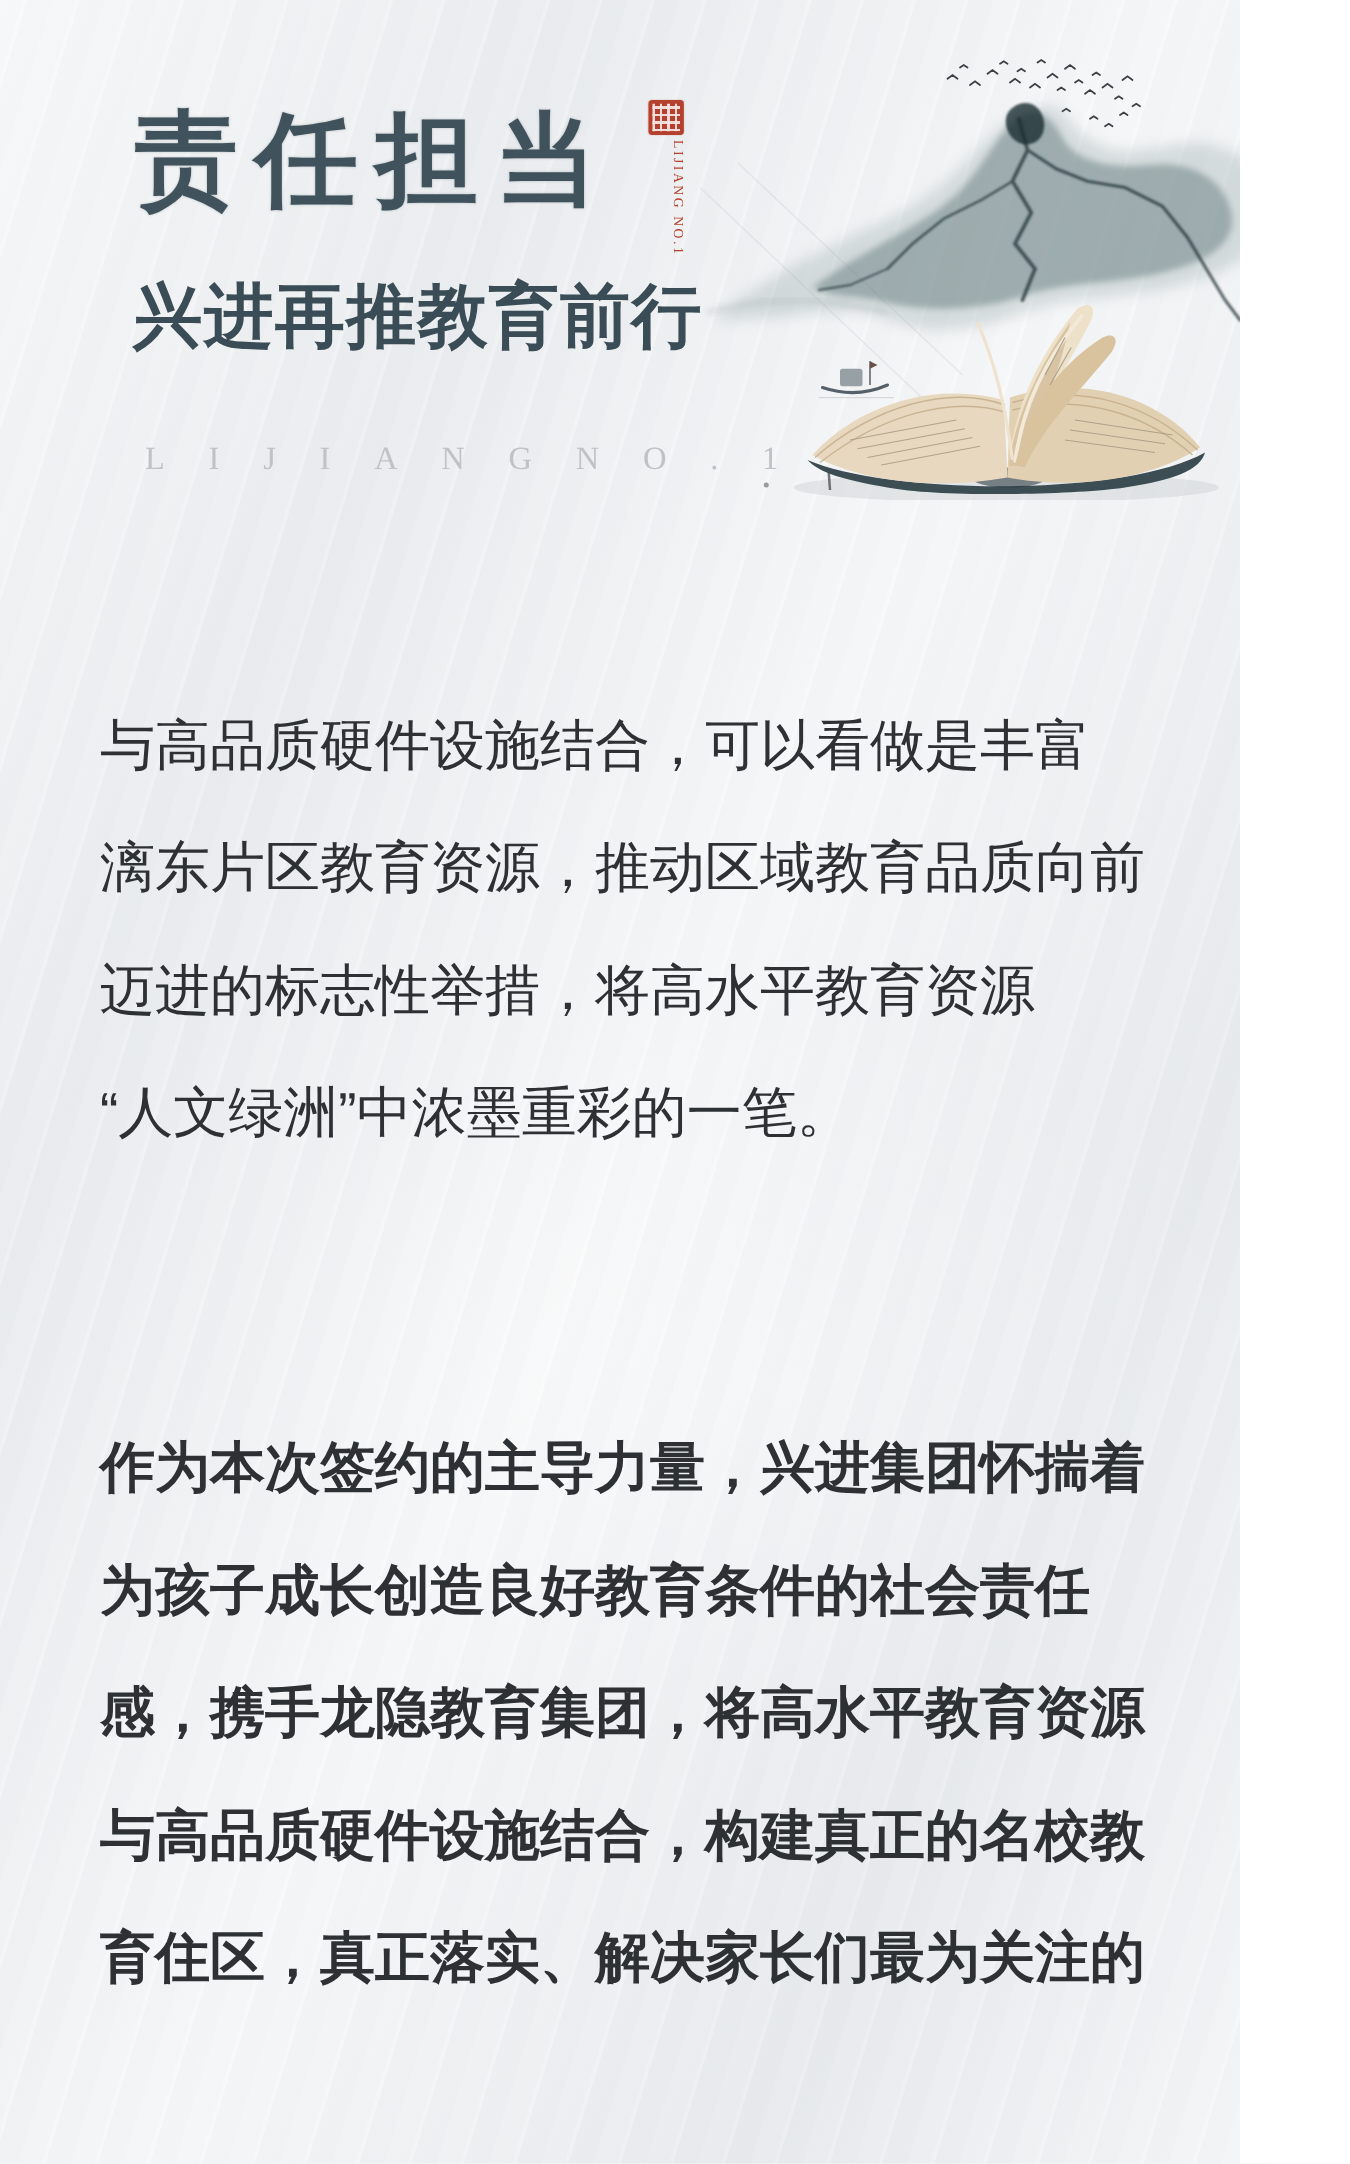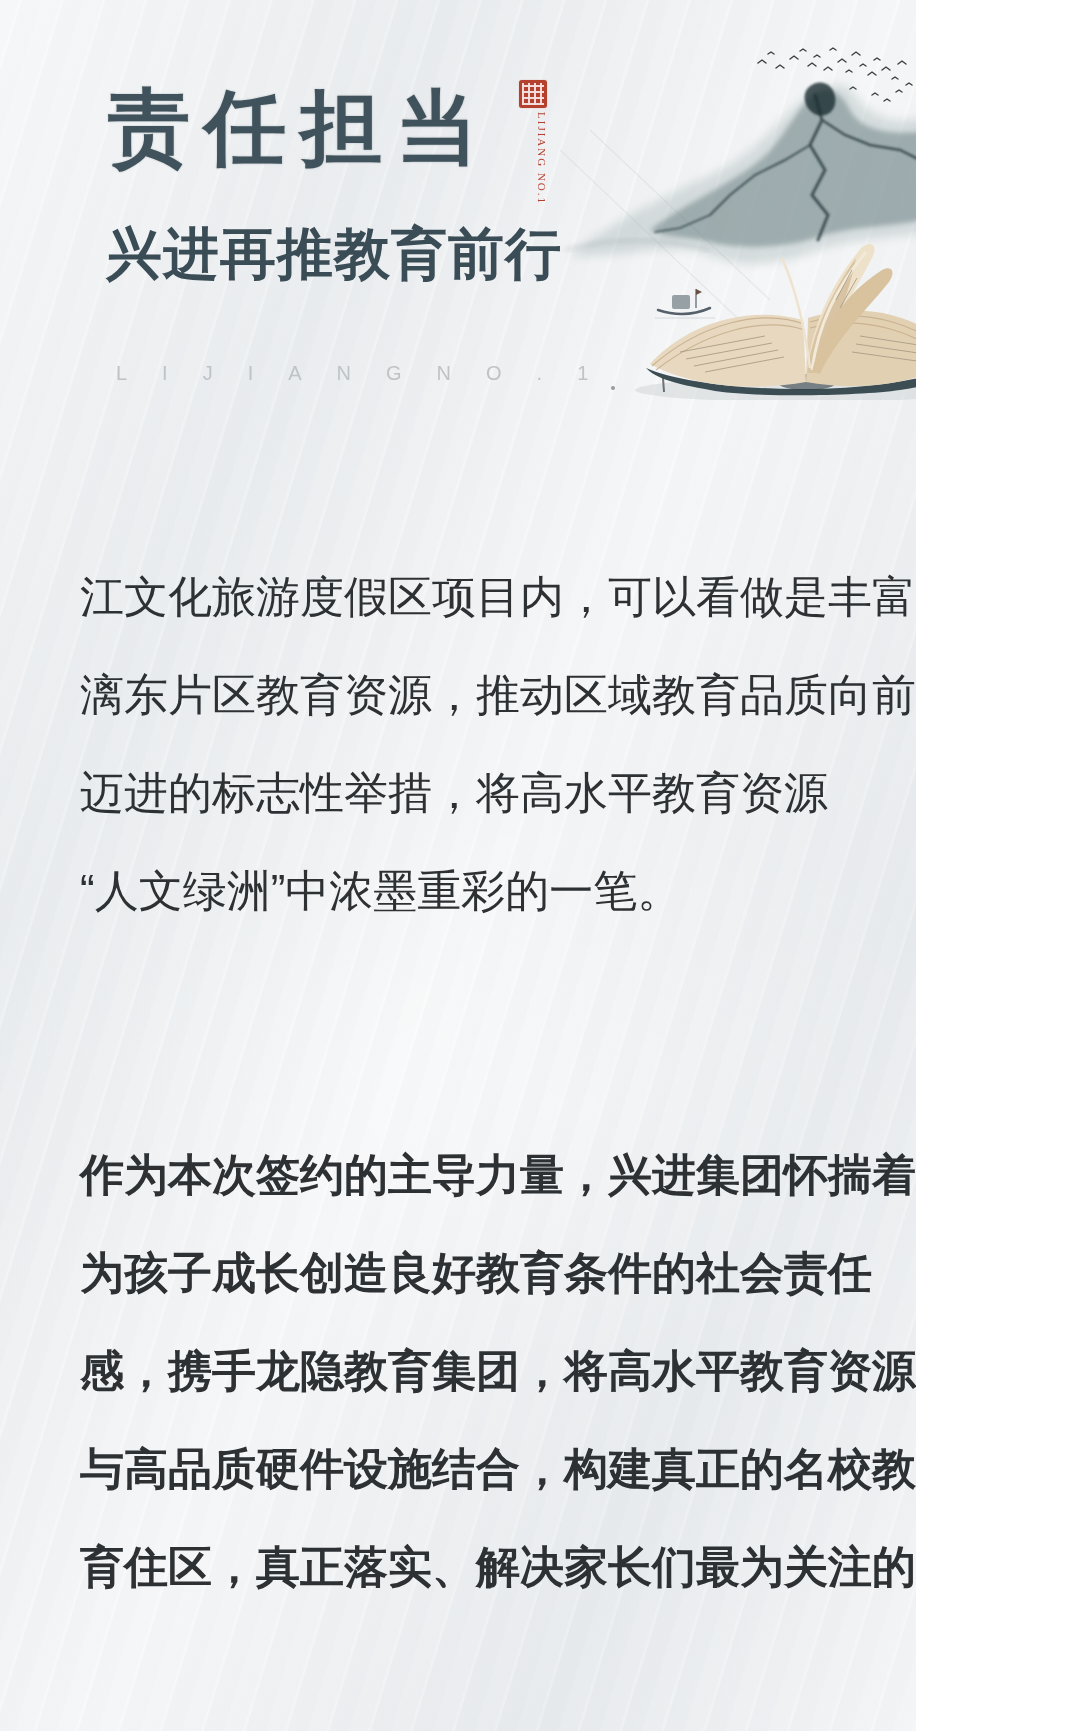--- a/index.html
+++ b/index.html
@@ -1,17 +1,17 @@
 <!DOCTYPE html>
 <html><head>
 <meta charset="utf-8">
 <style>
   html,body{margin:0;padding:0;}
   .page{
-    position:relative; width:916px; height:1731px; overflow:hidden;
+    position:relative; width:992px; height:1731px; overflow:hidden;
     background-color:#edeff1;
     background-image:
       linear-gradient(115deg, rgba(255,255,255,.55) 0%, rgba(228,232,235,.30) 26%, rgba(255,255,255,.45) 52%, rgba(223,227,231,.35) 78%, rgba(250,251,252,.5) 100%),
       repeating-linear-gradient(107deg, rgba(255,255,255,0) 0 18px, rgba(255,255,255,.30) 18px 21px, rgba(221,225,229,.22) 21px 40px),
       radial-gradient(650px 420px at 62% 64%, rgba(255,255,255,.5), rgba(255,255,255,0) 70%);
     font-family:"Liberation Sans","DejaVu Sans",sans-serif;
   }
   .title{
     position:absolute; left:108px; top:84px;
     font-family:"Liberation Serif","DejaVu Serif",serif;
@@ -19,23 +19,23 @@
     color:#40525b; text-shadow:0 0 2px rgba(64,82,91,.35);
     white-space:nowrap;
   }
   .subtitle{
     position:absolute; left:106px; top:222px;
     font-family:"Liberation Serif","DejaVu Serif",serif;
     font-weight:700; font-size:56px; line-height:1.15; letter-spacing:1px;
     color:#3a4c55; white-space:nowrap;
   }
   .watermark{
-    position:absolute; left:116px; top:362px;
-    font-family:Liberation Sans, sans-serif;
-    font-size:20px; letter-spacing:35px; color:#bfc3c6; white-space:nowrap;
+    position:absolute; left:116px; top:352px;
+    font-family:Liberation Serif, serif;
+    font-size:26px; letter-spacing:35px; color:#bfc3c6; white-space:nowrap;
   }
   .seal{
     position:absolute; left:519px; top:80px; width:28px; height:28px;
     background:#b5402e; border-radius:3px;
     box-shadow:0 0 1px rgba(181,64,46,.6);
   }
   .seal-lattice{
     position:absolute; left:3px; top:3px; width:22px; height:22px; opacity:.85;
     background-image:
       repeating-linear-gradient(90deg, rgba(255,255,255,.95) 0 2px, transparent 2px 6px),
@@ -187,21 +187,21 @@
         <line x1="276" y1="300" x2="292" y2="270"></line>
         <line x1="280" y1="308" x2="297" y2="278"></line>
       </g>
 
       <line x1="103" y1="378" x2="104" y2="392" stroke="#3a3f42" stroke-width="2" opacity="0.7"></line>
       <circle cx="53" cy="388" r="2" fill="#3a3f42" opacity="0.5"></circle>
     </g>
   </svg>
 
   <div class="bodytext para1">
-    <div class="line">江文化旅游度假区项目内，可以看做是丰富</div>
+    <div class="line">与高品质硬件设施结合，可以看做是丰富</div>
     <div class="line">漓东片区教育资源，推动区域教育品质向前</div>
     <div class="line">迈进的标志性举措，将高水平教育资源</div>
     <div class="line">“人文绿洲”中浓墨重彩的一笔。</div>
   </div>
 
   <div class="bodytext para2">
     <div class="line">作为本次签约的主导力量，兴进集团怀揣着</div>
     <div class="line">为孩子成长创造良好教育条件的社会责任</div>
     <div class="line">感，携手龙隐教育集团，将高水平教育资源</div>
     <div class="line">与高品质硬件设施结合，构建真正的名校教</div>

